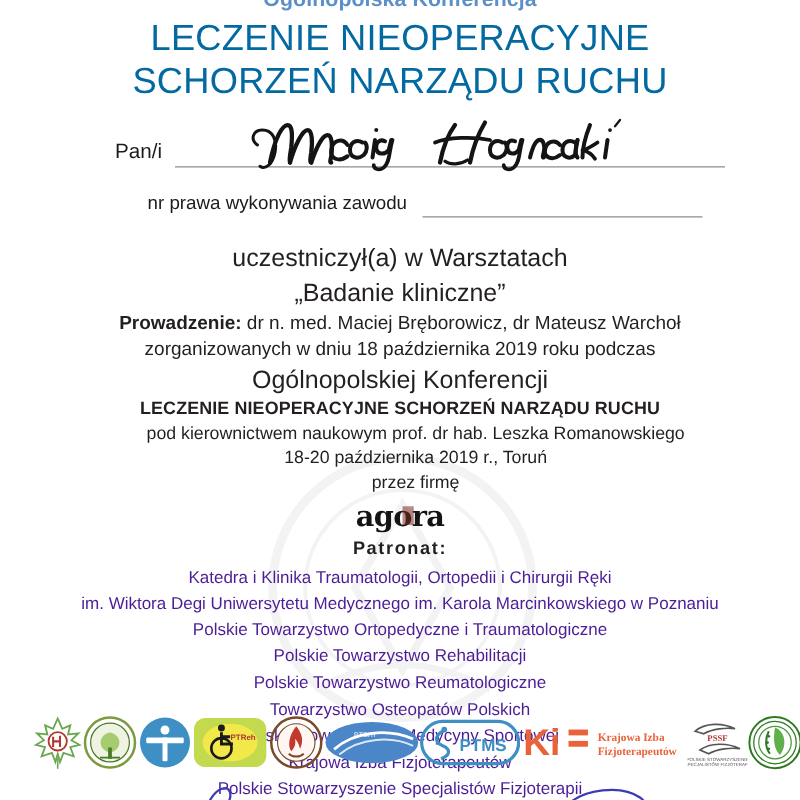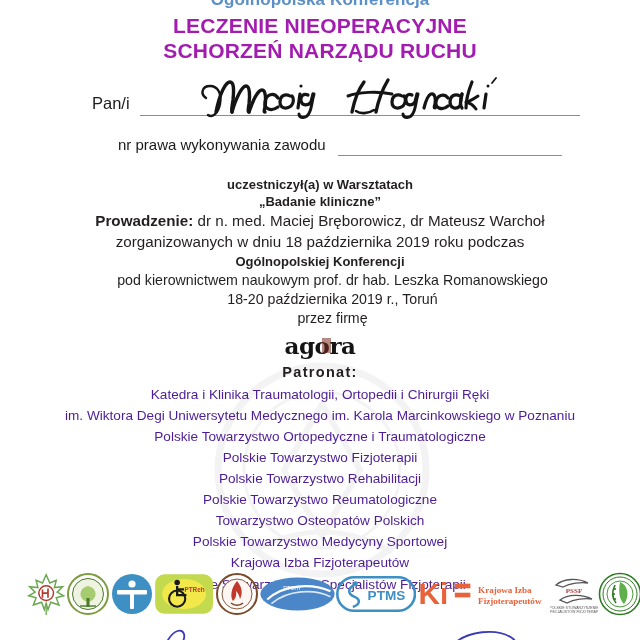--- a/index.html
+++ b/index.html
@@ -36,23 +36,23 @@
   .hdr { text-align:center; }
   .hdr-sub {
     color:#5b8fc7;
     font-size:17px;
     font-weight:bold;
     letter-spacing:.1px;
     line-height:1;
     margin-top:-9px;
   }
   .hdr-t1, .hdr-t2 {
-    color:#a21caf;
-    font-weight:bold;
-    font-size:21px;
+    color:#0369a1;
+    font-weight:normal;
+    font-size:29px;
     line-height:1.18;
     letter-spacing:.2px;
   }
   .hdr-t1 { margin-top:6px; }
 
   
   .name-row {
     position:relative;
     margin-top:20px;
     height:44px;
@@ -89,21 +89,21 @@
   }
   .rule-lic {
     position:absolute;
     left:338px; right:78px; top:23px;
     border-bottom:1px solid #8d8d8d;
   }
 
   
   .body-block { text-align:center; margin-top:14px; }
   .body-block p { line-height:1.37; }
-  .b-bold { font-weight:bold; font-size:13px; }
+  .b-bold { font-weight:normal; font-size:20px; }
   .b-reg  { font-size:15.2px; }
   .b-caps { font-weight:bold; font-size:14.3px; letter-spacing:.1px; }
   .b-sm   { font-size:14.2px;padding-left:25px; }
 
   
   .agora-wrap { text-align:center; margin-top:4px; height:30px; }
   .agora { display:inline-block; width:92px; height:26px; }
   .agora svg { width:100%; height:100%; display:block; }
 
   
@@ -214,40 +214,40 @@
 
     <div class="body-block">
       <p class="b-bold">uczestniczył(a) w Warsztatach</p>
       <p class="b-bold">„Badanie kliniczne”</p>
       <p class="b-reg">
         <strong>Prowadzenie:</strong>
         <span>dr n. med. Maciej Bręborowicz, dr Mateusz Warchoł</span>
       </p>
       <p class="b-reg">zorganizowanych w dniu 18 października 2019 roku podczas</p>
       <p class="b-bold">Ogólnopolskiej Konferencji</p>
+      <p class="b-caps">LECZENIE NIEOPERACYJNE SCHORZEŃ NARZĄDU RUCHU</p>
       <p class="b-sm">pod kierownictwem naukowym prof. dr hab. Leszka Romanowskiego</p>
       <p class="b-sm">18-20 października 2019 r., Toruń</p>
       <p class="b-sm">przez firmę</p>
     </div>
 
     <div class="agora-wrap">
       <span class="agora" title="agora">
         <svg viewBox="0 0 92 26">
           <text x="46" y="21" text-anchor="middle" font-family="'DejaVu Serif', serif" font-size="23" font-weight="bold" fill="#141414" letter-spacing="-0.5">agora</text>
           <rect x="48" y="5" width="9" height="15" fill="#7a2b20" opacity="0.55"></rect>
         </svg>
       </span>
     </div>
 
     <div class="patronat-h">Patronat:</div>
     <ul class="patron-list">
       <li>Katedra i Klinika Traumatologii, Ortopedii i Chirurgii Ręki</li>
       <li>im. Wiktora Degi Uniwersytetu Medycznego im. Karola Marcinkowskiego w Poznaniu</li>
       <li>Polskie Towarzystwo Ortopedyczne i Traumatologiczne</li>
-      <li>Polskie Towarzystwo Fizjoterapii</li>
       <li>Polskie Towarzystwo Rehabilitacji</li>
       <li>Polskie Towarzystwo Reumatologiczne</li>
       <li>Towarzystwo Osteopatów Polskich</li>
       <li>Polskie Towarzystwo Medycyny Sportowej</li>
       <li>Krajowa Izba Fizjoterapeutów</li>
       <li>Polskie Stowarzyszenie Specjalistów Fizjoterapii</li>
 
     </ul>
 
   </div>

